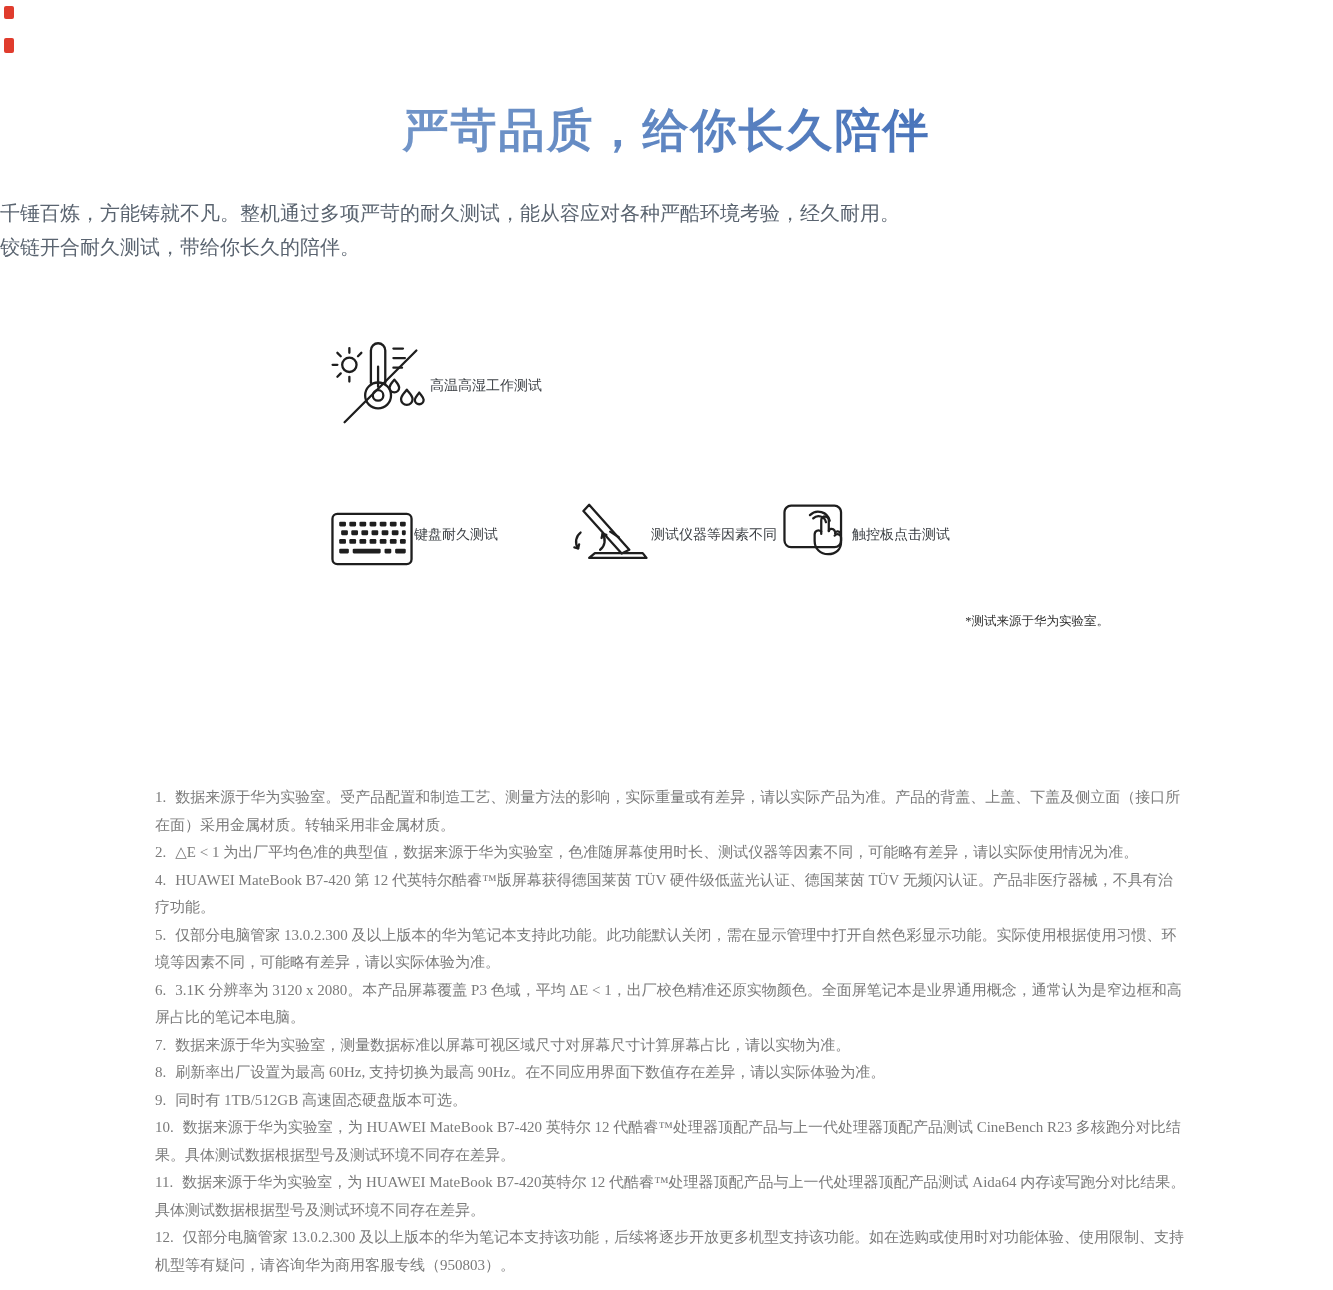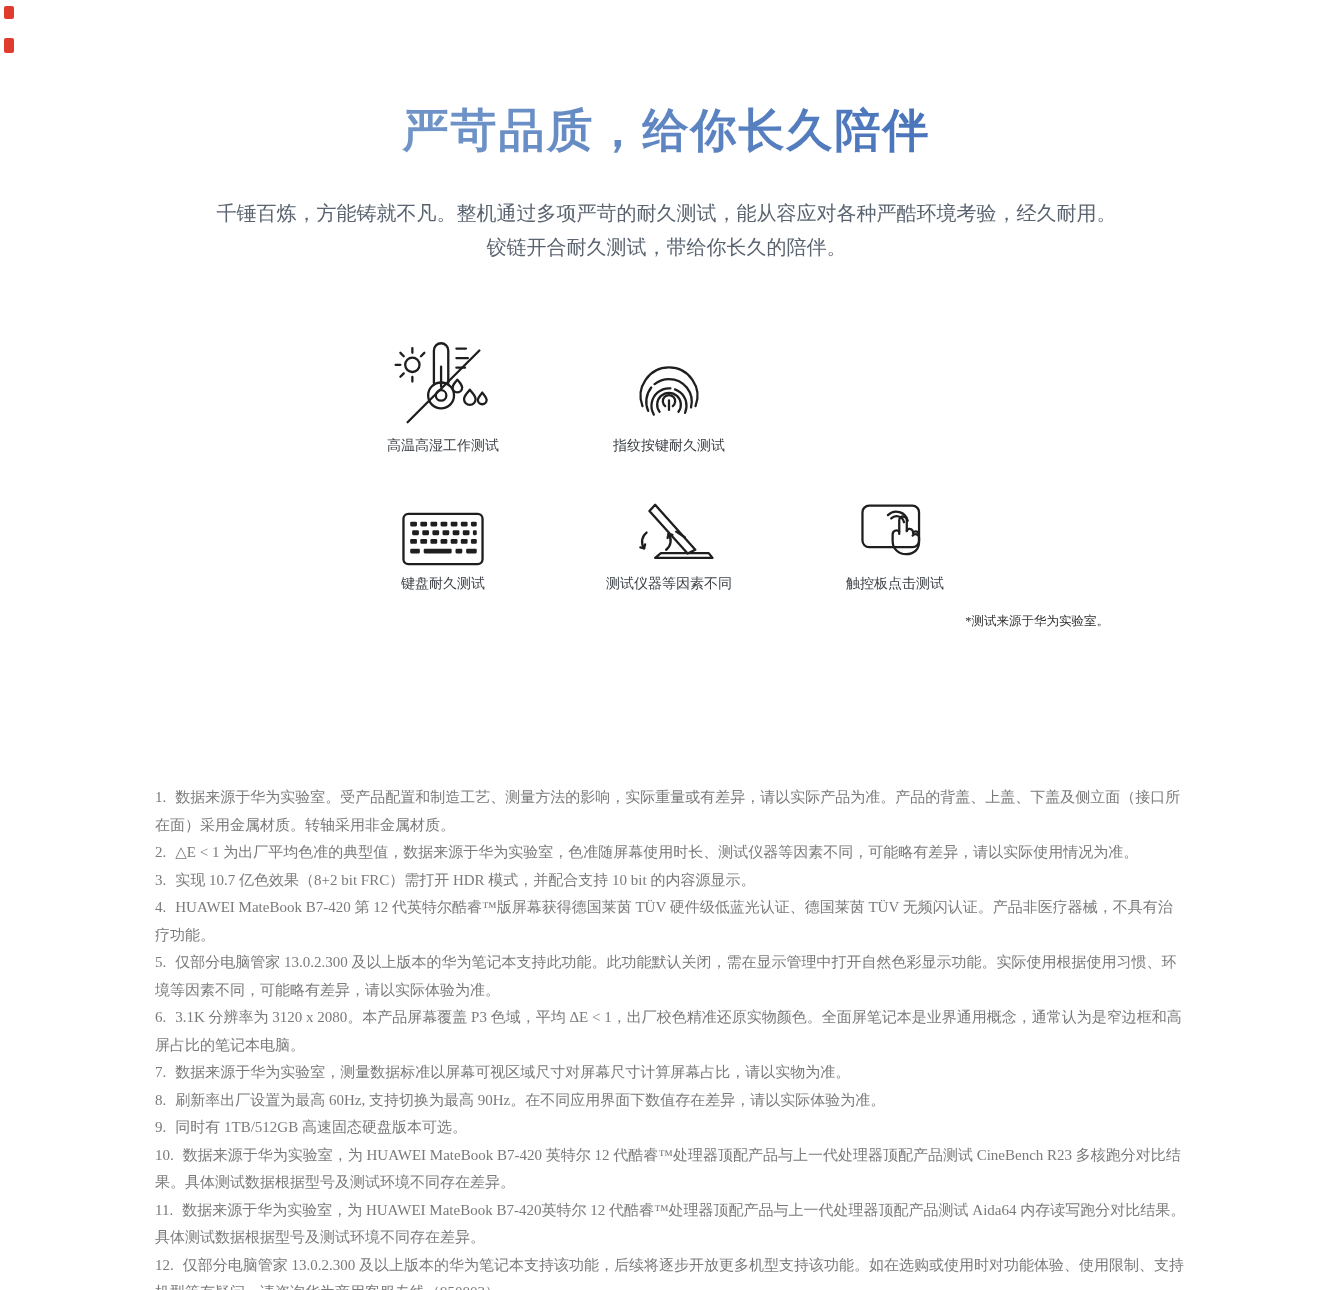--- a/index.html
+++ b/index.html
@@ -23,30 +23,30 @@
   }
   @supports (-webkit-background-clip: text){
     .title{
       background:linear-gradient(90deg,#87a4cf 0%,#6b90c6 38%,#3c69b6 82%,#3a67b5 100%);
       -webkit-background-clip:text;
       -webkit-text-fill-color:transparent;
     }
   }
   .subtitle{
     position:absolute;left:0;right:0;top:196px;
-    text-align:center;
+    text-align:left;
     font-size:20px;line-height:34px;color:#5a6470;
   }
   .tests{
     position:absolute;left:330px;width:678px;
     display:grid;grid-template-columns:repeat(3,226px);
   }
   .tests.row1{top:334px;}
   .tests.row2{top:494px;}
-  .test-cell{display:flex;flex-direction:column;align-items:center;}
+  .test-cell{display:flex;align-items:center;}
   .icon-area{display:flex;align-items:flex-end;justify-content:center;}
   .row1 .icon-area{height:94px;}
   .row2 .icon-area{height:72px;}
   .test-label{margin-top:9px;font-size:14px;color:#3c4045;white-space:nowrap;}
   .ic{stroke:#1e1e1e;fill:none;stroke-width:2.4;stroke-linecap:round;stroke-linejoin:round;}
   .ic-fill{fill:#1e1e1e;stroke:none;}
   .lab-note{
     position:absolute;top:613px;right:224px;
     font-size:12.5px;color:#2f2f2f;
   }
@@ -90,35 +90,20 @@
             <path d="M80 54 c3 4.1 6 6.4 6 9.9 a6 6 0 1 1 -12 0 c0 -3.5 3 -5.8 6 -9.9 Z"></path>
             <path d="M93 57 c2.3 3.2 4.6 4.9 4.6 7.6 a4.6 4.6 0 1 1 -9.2 0 c0 -2.7 2.3 -4.4 4.6 -7.6 Z"></path>
             <path d="M15 88 L90 13"></path>
           </g>
         </svg>
       </div>
       <div class="test-label">高温高湿工作测试</div>
     </div>
 
 
-    <div class="test-cell">
-      <div class="icon-area">
-        <svg width="72" height="76" viewBox="0 0 76 78">
-          <g class="ic" stroke-width="2.2">
-            <path d="M10 56 A30 30 0 1 1 66 56"></path>
-            <path d="M16 61 A24 24 0 1 1 60 61" stroke-dasharray="26 5 60 4"></path>
-            <path d="M22 65 A18.5 18.5 0 1 1 54 65" stroke-dasharray="40 5 30 4"></path>
-            <path d="M28 62 A12.5 12.5 0 1 1 48 62"></path>
-            <path d="M34 56 A6.5 6.5 0 1 1 42 56"></path>
-            <path d="M38 50 V60"></path>
-          </g>
-        </svg>
-      </div>
-      <div class="test-label">指纹按键耐久测试</div>
-    </div>
   </section>
 
   <section class="tests row2">
 
     <div class="test-cell">
       <div class="icon-area">
         <svg width="84" height="54" viewBox="0 0 86 56">
           <g class="ic">
               <rect x="2" y="2" width="82" height="52" rx="5"></rect>
             </g>
@@ -187,21 +172,20 @@
       </div>
       <div class="test-label">触控板点击测试</div>
     </div>
   </section>
 
   <div class="lab-note">*测试来源于华为实验室。</div>
 
   <section class="footnotes">
     <p><span class="fn-num">1.</span><span>数据来源于华为实验室。受产品配置和制造工艺、测量方法的影响，实际重量或有差异，请以实际产品为准。产品的背盖、上盖、下盖及侧立面（接口所在面）采用金属材质。转轴采用非金属材质。</span></p>
     <p><span class="fn-num">2.</span><span>△E &lt; 1 为出厂平均色准的典型值，数据来源于华为实验室，色准随屏幕使用时长、测试仪器等因素不同，可能略有差异，请以实际使用情况为准。</span></p>
-    <p><span class="fn-num">3.</span><span>实现 10.7 亿色效果（8+2 bit FRC）需打开 HDR 模式，并配合支持 10 bit 的内容源显示。</span></p>
     <p><span class="fn-num">4.</span><span>HUAWEI MateBook B7-420 第 12 代英特尔酷睿™版屏幕获得德国莱茵 TÜV 硬件级低蓝光认证、德国莱茵 TÜV 无频闪认证。产品非医疗器械，不具有治疗功能。</span></p>
     <p><span class="fn-num">5.</span><span>仅部分电脑管家 13.0.2.300 及以上版本的华为笔记本支持此功能。此功能默认关闭，需在显示管理中打开自然色彩显示功能。实际使用根据使用习惯、环境等因素不同，可能略有差异，请以实际体验为准。</span></p>
     <p><span class="fn-num">6.</span><span>3.1K 分辨率为 3120 x 2080。本产品屏幕覆盖 P3 色域，平均 ΔE &lt; 1，出厂校色精准还原实物颜色。全面屏笔记本是业界通用概念，通常认为是窄边框和高屏占比的笔记本电脑。</span></p>
     <p><span class="fn-num">7.</span><span>数据来源于华为实验室，测量数据标准以屏幕可视区域尺寸对屏幕尺寸计算屏幕占比，请以实物为准。</span></p>
     <p><span class="fn-num">8.</span><span>刷新率出厂设置为最高 60Hz, 支持切换为最高 90Hz。在不同应用界面下数值存在差异，请以实际体验为准。</span></p>
     <p><span class="fn-num">9.</span><span>同时有 1TB/512GB 高速固态硬盘版本可选。</span></p>
     <p><span class="fn-num">10.</span><span>数据来源于华为实验室，为 HUAWEI MateBook B7-420 英特尔 12 代酷睿™处理器顶配产品与上一代处理器顶配产品测试 CineBench R23 多核跑分对比结果。具体测试数据根据型号及测试环境不同存在差异。</span></p>
     <p><span class="fn-num">11.</span><span>数据来源于华为实验室，为 HUAWEI MateBook B7-420英特尔 12 代酷睿™处理器顶配产品与上一代处理器顶配产品测试 Aida64 内存读写跑分对比结果。具体测试数据根据型号及测试环境不同存在差异。</span></p>
     <p><span class="fn-num">12.</span><span>仅部分电脑管家 13.0.2.300 及以上版本的华为笔记本支持该功能，后续将逐步开放更多机型支持该功能。如在选购或使用时对功能体验、使用限制、支持机型等有疑问，请咨询华为商用客服专线（950803）。</span></p>
 

